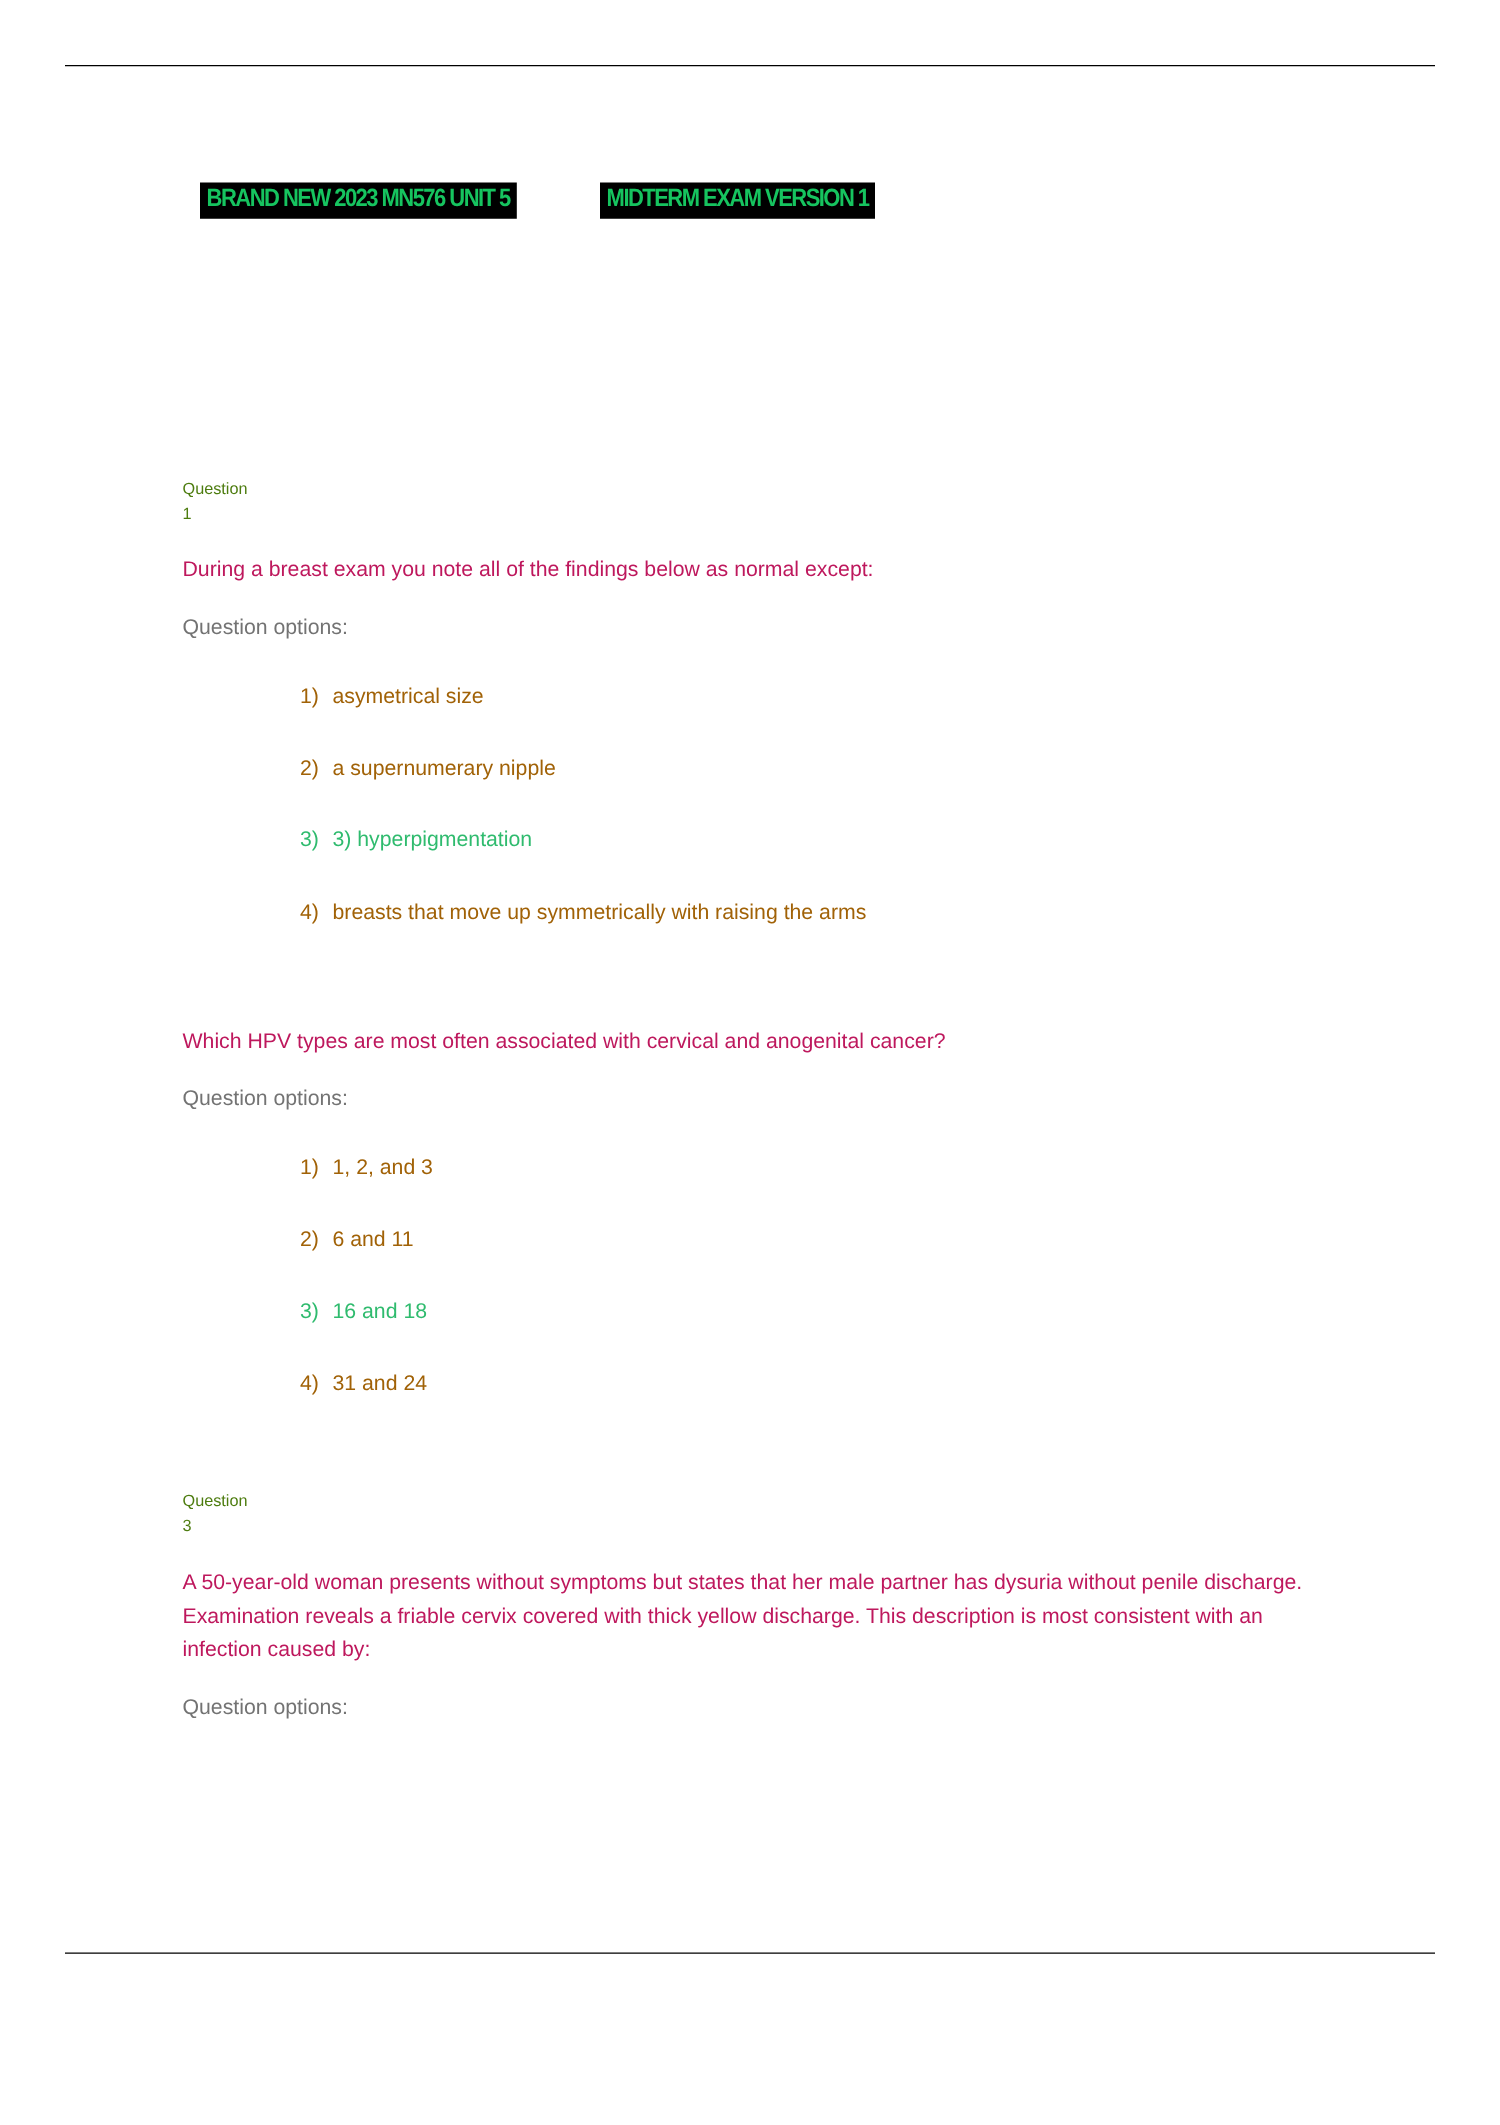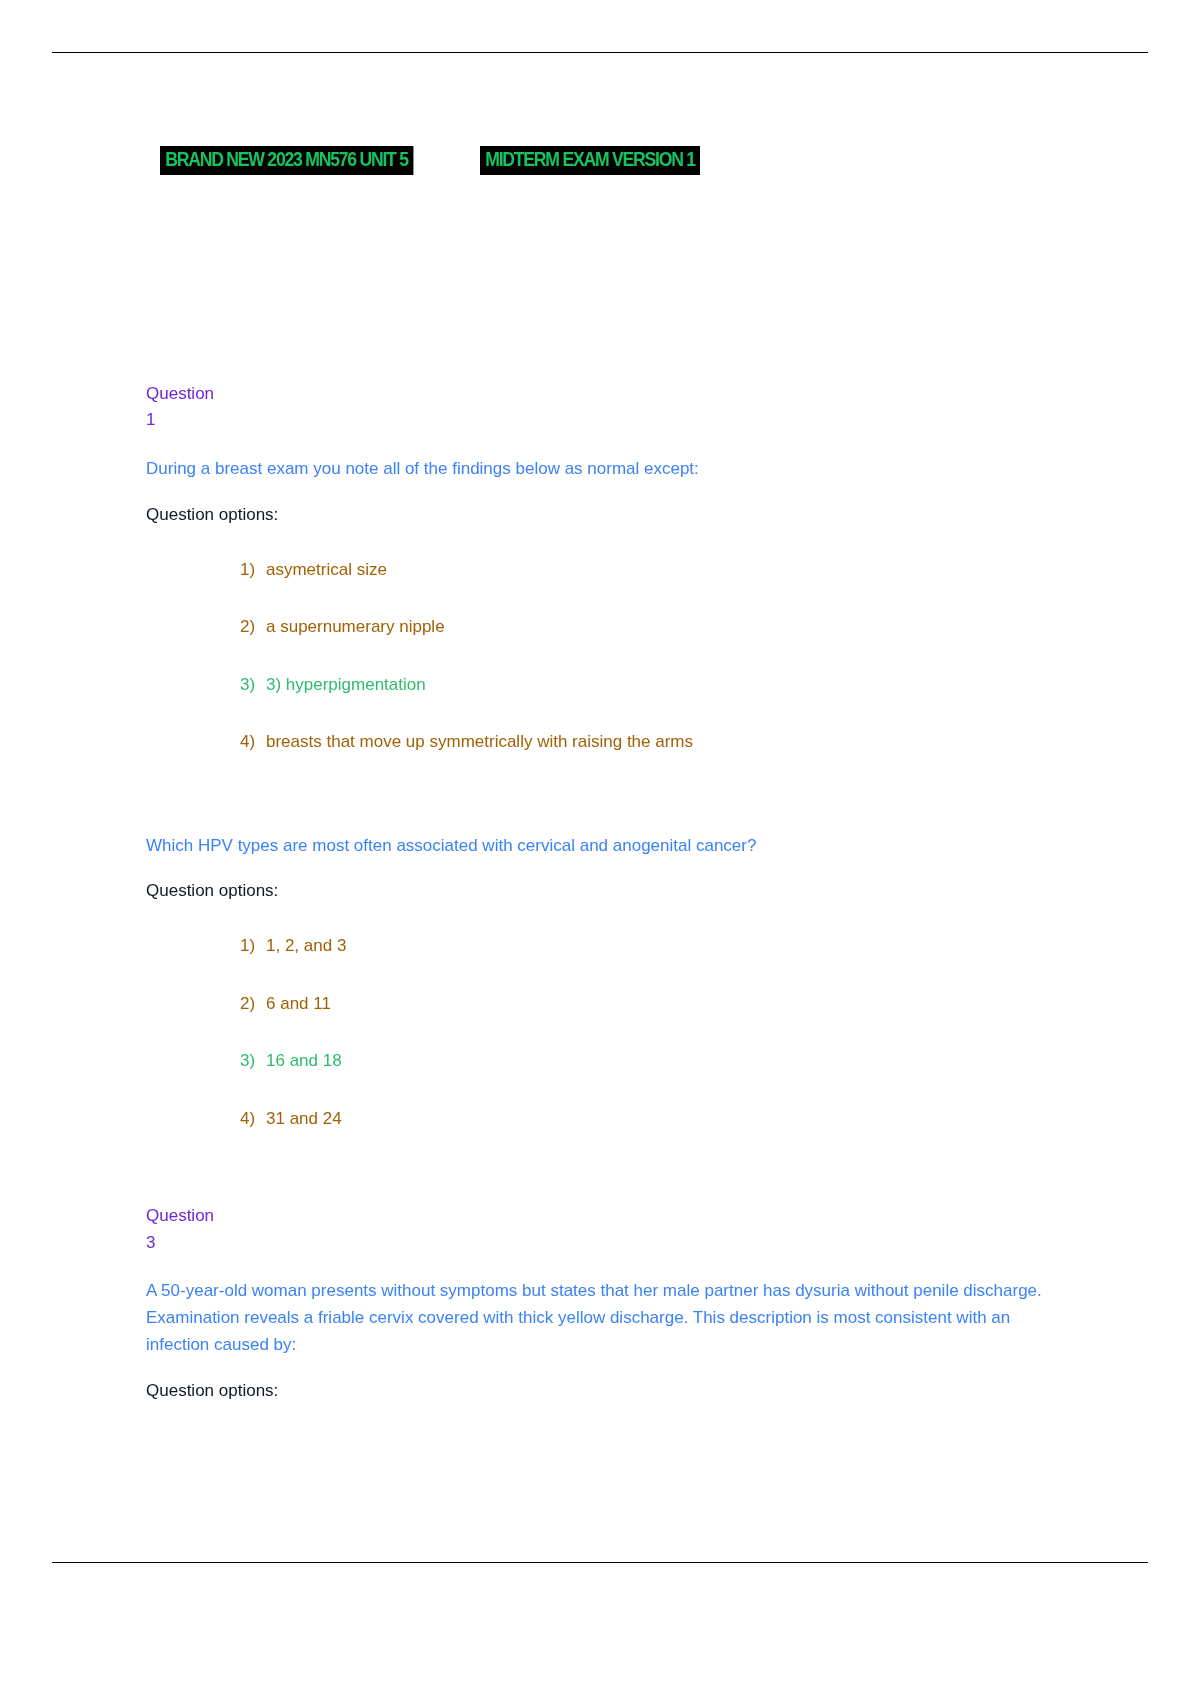--- a/index.html
+++ b/index.html
@@ -56,39 +56,39 @@
   }
   .title-line-2 {
     margin-top: 26px;
     margin-left: 28px;
   }
 
   .qblock {
     margin-top: 0;
   }
   .q-label {
-    font-size: 17px;
-    color: #6d28d9;
+    font-size: 13px;
+    color: #4d7c0f;
     line-height: 1.55;
     margin: 0;
   }
   .q-label .second {
     display: block;
   }
   .q-stem {
     font-size: 17px;
     line-height: 1.58;
-    color: #3b82f6;
+    color: #be185d;
     margin: 22px 0 0 0;
     max-width: 900px;
   }
   .q-options-label {
     font-size: 17px;
     margin: 22px 0 0 0;
-    color: #0f172a;
+    color: #737373;
   }
   .options {
     margin: 0;
     padding: 0;
     list-style: none;
   }
   .option {
     font-size: 17px;
     color: #a16207;
     margin: 32px 0 0 94px;

